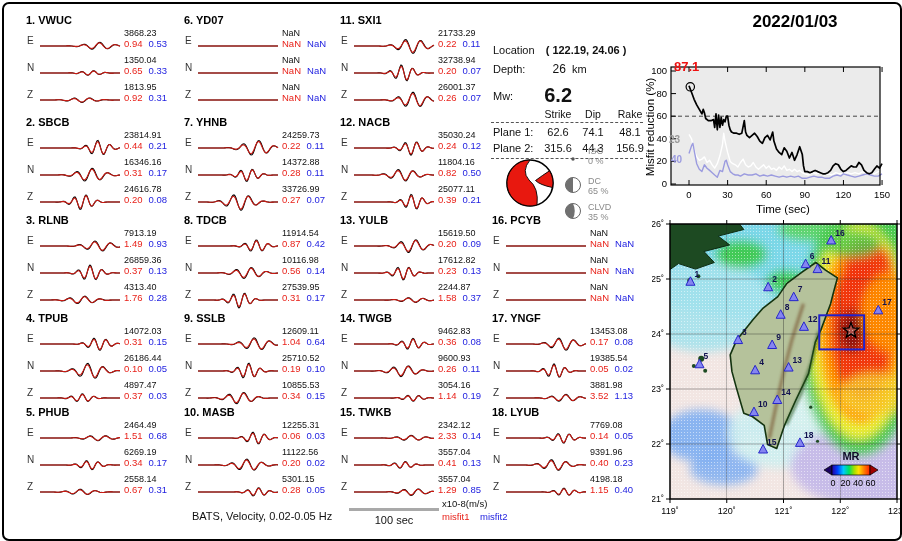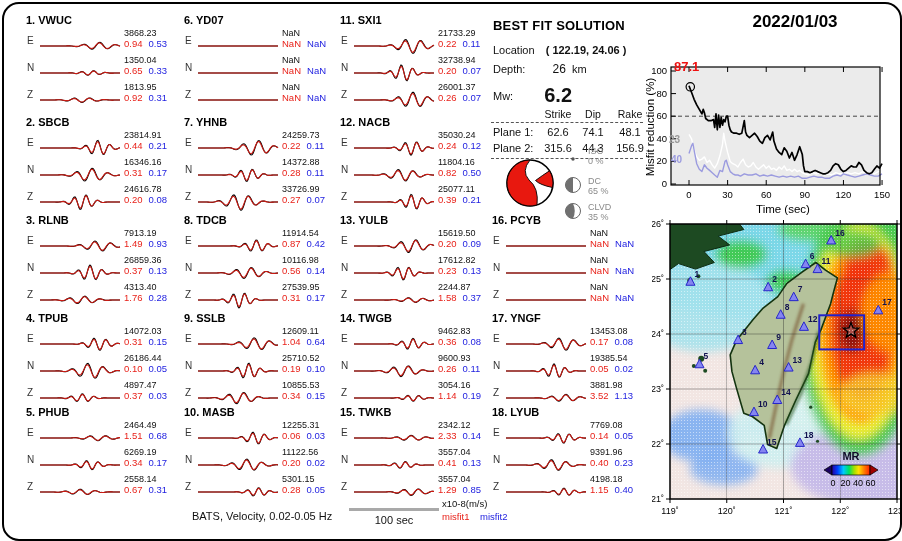--- a/index.html
+++ b/index.html
@@ -1,16 +1,16 @@
 <!DOCTYPE html>
 <html><head>
 <meta charset="utf-8">
 <style>
   html,body{margin:0;padding:0;background:#fff;font-family:"Liberation Sans","DejaVu Sans",sans-serif;}
-  #frame{position:relative;width:896px;height:535px;margin:2px;border:2px solid #000;border-radius:17px;background:#fff;overflow:hidden;}
+  #frame{position:relative;width:896px;height:535px;margin:2px;border:2px solid #000;border-radius:7px;background:#fff;overflow:hidden;}
   .abs{position:absolute;}
   .wfcol{position:absolute;top:4px;width:158px;height:508px;}
   .st-title{position:absolute;left:2px;font-size:11px;font-weight:bold;color:#000;white-space:nowrap;}
   .trace-row{position:absolute;left:0;width:156px;height:27px;}
   .ch{position:absolute;left:3px;top:6px;font-size:10px;color:#333;}
   .nums{position:absolute;left:100px;top:-1px;width:56px;}
   .amp{font-size:9px;color:#111;line-height:10px;white-space:nowrap;}
   .mis{font-size:9.5px;line-height:11px;white-space:nowrap;}
   .m1{color:#e8221a;margin-right:6px;}
   .m2{color:#2222e0;}
@@ -661,21 +661,20 @@
           <path d="M2,16L3,16.00L4,16.00L5,16.00L6,16.00L7,16.00L8,16.00L9,16.00L10,16.00L11,16.00L12,16.00L13,16.00L14,16.00L15,16.00L16,16.00L17,16.00L18,16.00L19,16.00L20,16.00L21,16.00L22,16.00L23,16.00L24,16.00L25,16.00L26,16.00L27,16.00L28,16.00L29,16.00L30,16.00L31,16.00L32,16.00L33,16.01L34,16.01L35,16.00L36,15.99L37,15.97L38,15.95L39,15.94L40,15.96L41,16.02L42,16.12L43,16.24L44,16.32L45,16.28L46,16.07L47,15.71L48,15.28L49,14.97L50,14.98L51,15.43L52,16.29L53,17.31L54,18.11L55,18.29L56,17.65L57,16.28L58,14.62L59,13.27L60,12.76L61,13.35L62,14.82L63,16.66L64,18.19L65,18.90L66,18.61L67,17.53L68,16.14L69,14.97L70,14.36L71,14.39L72,14.91L73,15.62L74,16.23L75,16.58L76,16.63L77,16.47L78,16.22L79,16.01L80,15.88L81,15.84L82,15.87" fill="none" stroke="#cc1a12" stroke-width="1.1"></path>
         </svg>
         <div class="nums">
           <div class="amp">4198.18</div>
           <div class="mis"><span class="m1">1.15</span><span class="m2">0.40</span></div>
         </div>
       </div>
     </div>
 
   <div id="solution">
-    <div class="sol-title">BEST FIT SOLUTION</div>
     <div class="sol-row" style="top:28px">
       <span>Location</span>
       <span style="font-weight:bold;margin-left:8px">( 122.19,  24.06 )</span>
     </div>
     <div class="sol-row" style="top:46px">
       <span>Depth:</span>
       <span style="font-weight:normal;font-size:12px;margin-left:24px">26</span>
       <span style="margin-left:3px">km</span>
     </div>
     <div class="sol-row" style="top:66px">

